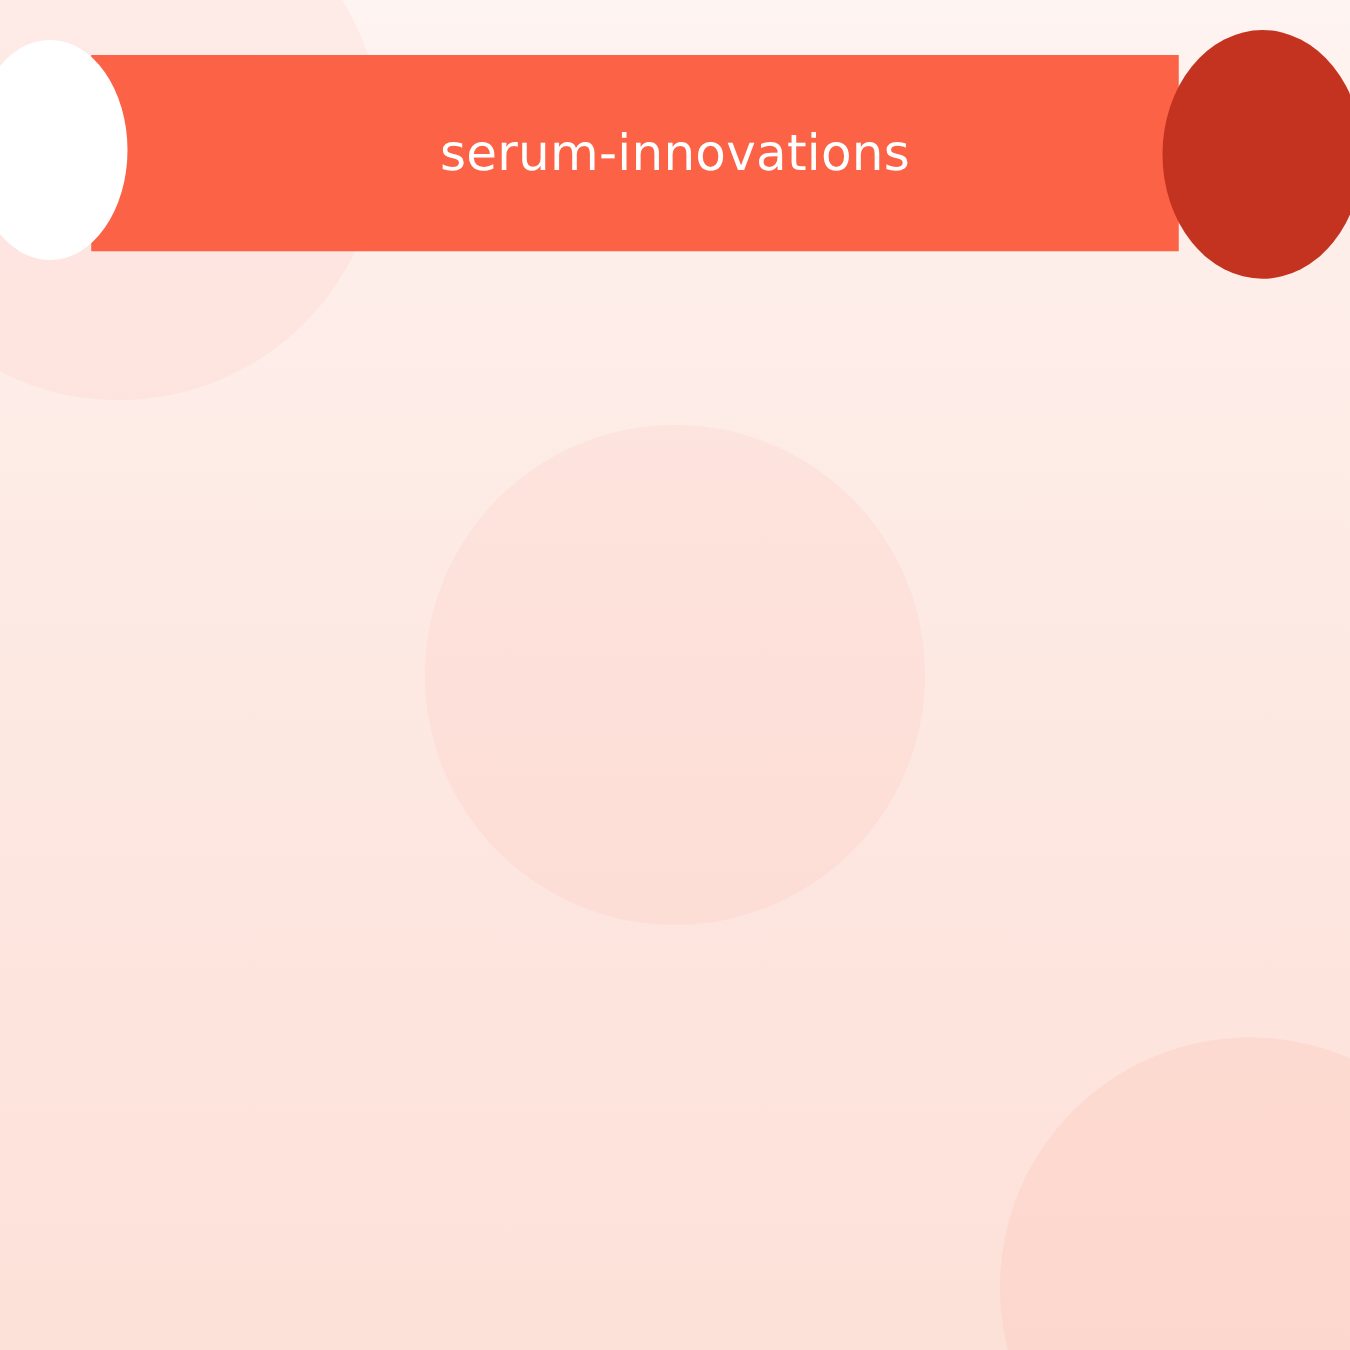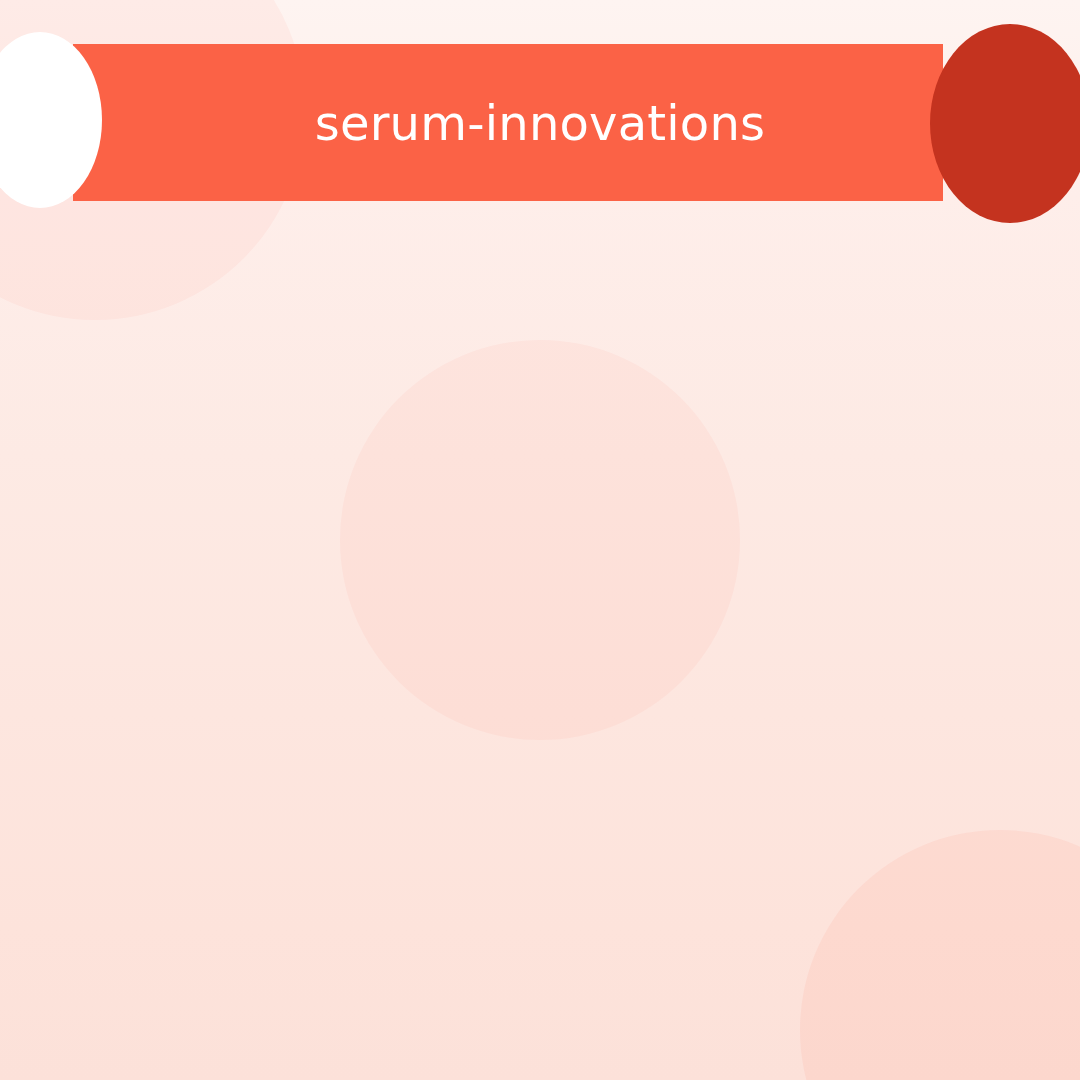--- a/index.html
+++ b/index.html
@@ -71,21 +71,21 @@
     position: absolute;
     left: 0;
     top: 0;
     width: 1080px;
     height: 157px;
     margin-top: 44px;
     display: flex;
     align-items: center;
     justify-content: center;
     color: #ffffff;
-    font-size: 48px;
+    font-size: 40px;
     font-weight: 400;
     letter-spacing: 0.2px;
     font-family: "DejaVu Sans", sans-serif;
     white-space: nowrap;
     z-index: 5;
   }
 
   
   .cap {
     position: absolute;

